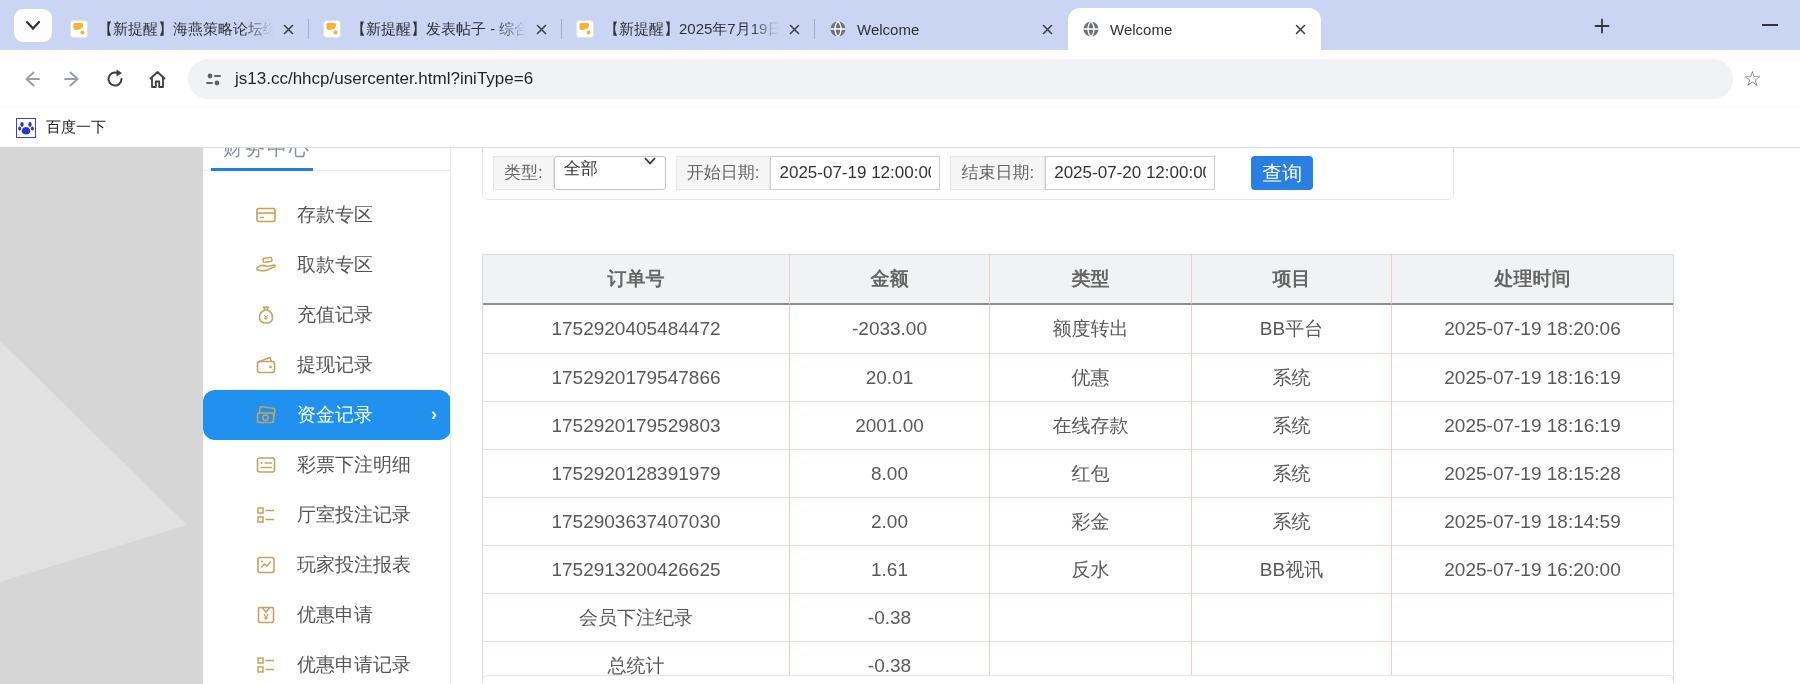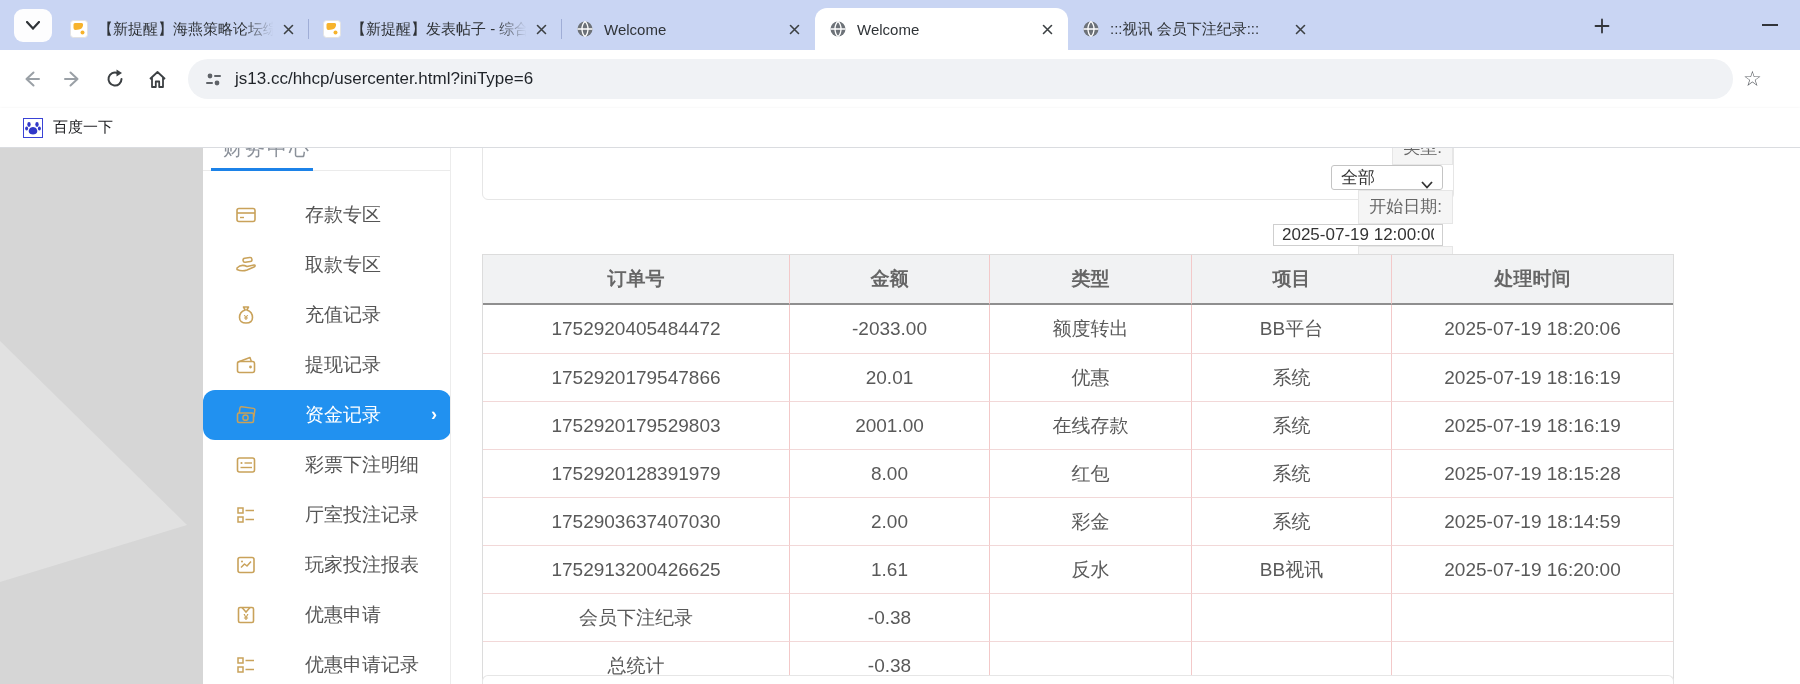--- a/index.html
+++ b/index.html
@@ -23,43 +23,43 @@
   .toolbar { position:absolute; left:0; top:50px; width:1800px; height:58px; background:#fff; display:flex; align-items:center; }
   .navbtn { width:34px; height:34px; display:flex; align-items:center; justify-content:center; font-size:22px; border-radius:50%; cursor:pointer; }
   .navbtn.disabled { color:#9aa0a6; }
   .navbtn.dark { color:#3c4043; }
   .omnibox { margin-left:14px; width:1545px; height:40px; background:#f0f2f5; border-radius:20px; display:flex; align-items:center; padding:0 16px; }
   .omni-url { margin-left:12px; font-size:17px; color:#1f2328; }
   .star-btn { margin-left:10px; font-size:21px; color:#5f6368; cursor:pointer; }
 
   
   .bookmarkbar { position:absolute; left:0; top:108px; width:1800px; height:40px; background:#fff; border-bottom:1px solid #dadce0; box-shadow:0 1px 3px rgba(0,0,0,.12); display:flex; align-items:center; }
-  .bookmark { display:flex; align-items:center; margin-left:23px; cursor:pointer; }
+  .bookmark { display:flex; align-items:center; margin-left:16px; cursor:pointer; }
   .bookmark .blabel { margin-left:10px; font-size:15px; color:#202124; }
 
   
   .page { position:absolute; left:0; top:148px; width:1800px; height:536px; background:#fff; overflow:hidden; }
   .gray-strip { position:absolute; left:0; top:0; width:203px; height:536px; background:#d6d6d6; }
   .gray-strip .tri { position:absolute; left:0; top:0; width:203px; height:536px; background:#e1e1e1; clip-path:polygon(0 193px,187px 377px,0 434px); }
 
   
   .sidebar { position:absolute; left:203px; top:0; width:248px; height:536px; background:#fff; border-right:1px solid #ececec; overflow:hidden; }
   .sb-header { position:absolute; left:20px; top:-13px; font-size:20px; color:#8a9099; letter-spacing:2px; }
   .sb-underline-blue { position:absolute; left:8px; top:20px; width:102px; height:3px; background:#1c82e8; }
   .sb-underline-gray { position:absolute; left:0; top:22px; width:248px; height:1px; background:#ebebeb; }
   .sb-menu { position:absolute; left:0; top:42px; width:248px; list-style:none; }
-  .sb-item { height:50px; display:flex; align-items:center; padding-left:32px; cursor:pointer; color:#555; font-size:19px;gap:28px; }
+  .sb-item { height:50px; display:flex; align-items:center; padding-left:52px; cursor:pointer; color:#555; font-size:19px; }
   .sb-item .sb-icon { width:22px; height:22px; margin-right:20px; flex:0 0 auto; }
   .sb-item.active { background:#2191f0; color:#fff; position:relative;border-radius:12px; }
   .sb-item.active .chev { position:absolute; right:14px; top:14px; color:#fff; font-size:18px; font-weight:bold; }
 
   
-  .filter-panel { position:absolute; left:482px; top:-18px; width:972px; height:70px; border:1px solid #e6e6e6; border-radius:6px; background:#fff; display:flex; align-items:flex-end; padding:0 0 9px 10px;flex-direction:column; }
+  .filter-panel { position:absolute; left:482px; top:-18px; width:972px; height:70px; border:1px solid #e6e6e6; border-radius:6px; background:#fff; display:flex; align-items:flex-end; padding:0 0 9px 10px; }
   .chip { height:34px; line-height:32px; background:#f5f5f5; border:1px solid #e6e6e6; padding:0 10px; font-size:17px; color:#666; }
-  .selectbox { width:112px; height:34px; border:1px solid #c4c4c4; border-radius:3px; background:#fff; display:flex; align-items:flex-end; justify-content:space-between; padding:0 9px; font-size:17px; color:#333; margin-right:10px; cursor:pointer; }
+  .selectbox { width:112px; height:34px; border:1px solid #c4c4c4; border-radius:3px; background:#fff; display:flex; align-items:flex-start; justify-content:space-between; padding:0 9px; font-size:17px; color:#333; margin-right:10px; cursor:pointer; }
   .txtinput { width:170px; height:34px; border:1px solid #cfcfcf; background:#fff; font-size:17px; color:#333; padding:0 8px; font-family:inherit; margin-right:10px; }
   .query-btn { width:62px; height:34px; margin-left:26px; background:#2a7fe3; color:#fff; font-size:20px; border:none; border-radius:4px; cursor:pointer; font-family:inherit; }
 
   
   .fund-table { position:absolute; left:482px; top:66px; width:1192px; border-collapse:separate; border-spacing:0; border:1px solid #dcdcdc; table-layout:fixed;margin-top:40px; }
   .fund-table col:nth-child(1){width:306px;} .fund-table col:nth-child(2){width:200px;}
   .fund-table col:nth-child(3){width:202px;} .fund-table col:nth-child(4){width:200px;} .fund-table col:nth-child(5){width:282px;}
   .fund-table th { height:50px; background:#f1f2f3; color:#666; font-size:19px; font-weight:bold; border-bottom:2px solid #8f8f8f; text-align:center; }
   .fund-table td { height:48px; color:#595959; font-size:19px; text-align:center; background:#fff; }
   .fund-table th + th, .fund-table td + td { border-left:1px solid #f3c9c9; }
@@ -103,20 +103,34 @@
           </svg>
         <span class="title">【新提醒】发表帖子 - 综合</span>
         <span class="closex">
             <svg width="11" height="11" viewBox="0 0 11 11">
               <path d="M1.5 1.5 L9.5 9.5 M9.5 1.5 L1.5 9.5" stroke="#3c4043" stroke-width="1.6" stroke-linecap="round"></path>
             </svg>
           </span>
         <span class="sep"></span>
       </div>
 
+      <div class="tab">
+        <svg class="favicon" viewBox="0 0 18 18">
+            <rect x="0.5" y="0.5" width="17" height="17" rx="3" fill="#fff" stroke="#e3e3e3"></rect>
+            <path d="M3.5 4.5 Q3.5 3 5 3 L11.5 3 Q13.5 3 13 5.5 Q12.5 9 9 9.5 L5.5 10 Q3.5 10 3.5 8 Z" fill="#f7b32b"></path>
+            <circle cx="12.5" cy="12.5" r="2" fill="#f7b32b"></circle>
+          </svg>
+        <span class="title">【新提醒】2025年7月19日</span>
+        <span class="closex">
+            <svg width="11" height="11" viewBox="0 0 11 11">
+              <path d="M1.5 1.5 L9.5 9.5 M9.5 1.5 L1.5 9.5" stroke="#3c4043" stroke-width="1.6" stroke-linecap="round"></path>
+            </svg>
+          </span>
+        <span class="sep"></span>
+      </div>
 
       <div class="tab before-active">
         <svg class="favicon" viewBox="0 0 18 18">
             <circle cx="9" cy="9" r="7.5" fill="#6d7278"></circle>
             <path d="M1.5 9 H16.5 M9 1.5 C5 5 5 13 9 16.5 M9 1.5 C13 5 13 13 9 16.5" stroke="#fff" stroke-width="1.3" fill="none"></path>
           </svg>
         <span class="title">Welcome</span>
         <span class="closex">
             <svg width="11" height="11" viewBox="0 0 11 11">
               <path d="M1.5 1.5 L9.5 9.5 M9.5 1.5 L1.5 9.5" stroke="#3c4043" stroke-width="1.6" stroke-linecap="round"></path>
@@ -131,32 +145,20 @@
             <path d="M1.5 9 H16.5 M9 1.5 C5 5 5 13 9 16.5 M9 1.5 C13 5 13 13 9 16.5" stroke="#fff" stroke-width="1.3" fill="none"></path>
           </svg>
         <span class="title">Welcome</span>
         <span class="closex">
             <svg width="11" height="11" viewBox="0 0 11 11">
               <path d="M1.5 1.5 L9.5 9.5 M9.5 1.5 L1.5 9.5" stroke="#3c4043" stroke-width="1.6" stroke-linecap="round"></path>
             </svg>
           </span>
       </div>
 
-      <div class="tab">
-        <svg class="favicon" viewBox="0 0 18 18">
-            <circle cx="9" cy="9" r="7.5" fill="#6d7278"></circle>
-            <path d="M1.5 9 H16.5 M9 1.5 C5 5 5 13 9 16.5 M9 1.5 C13 5 13 13 9 16.5" stroke="#fff" stroke-width="1.3" fill="none"></path>
-          </svg>
-        <span class="title">:::视讯 会员下注纪录:::</span>
-        <span class="closex">
-            <svg width="11" height="11" viewBox="0 0 11 11">
-              <path d="M1.5 1.5 L9.5 9.5 M9.5 1.5 L1.5 9.5" stroke="#3c4043" stroke-width="1.6" stroke-linecap="round"></path>
-            </svg>
-          </span>
-      </div>
     </div>
 
     <div class="newtab-btn">
       <svg width="16" height="16" viewBox="0 0 16 16">
           <path d="M8 1.5 V14.5 M1.5 8 H14.5" stroke="#32353a" stroke-width="1.8" stroke-linecap="round"></path>
         </svg>
     </div>
     <div class="win-min"></div>
   </div>
 

